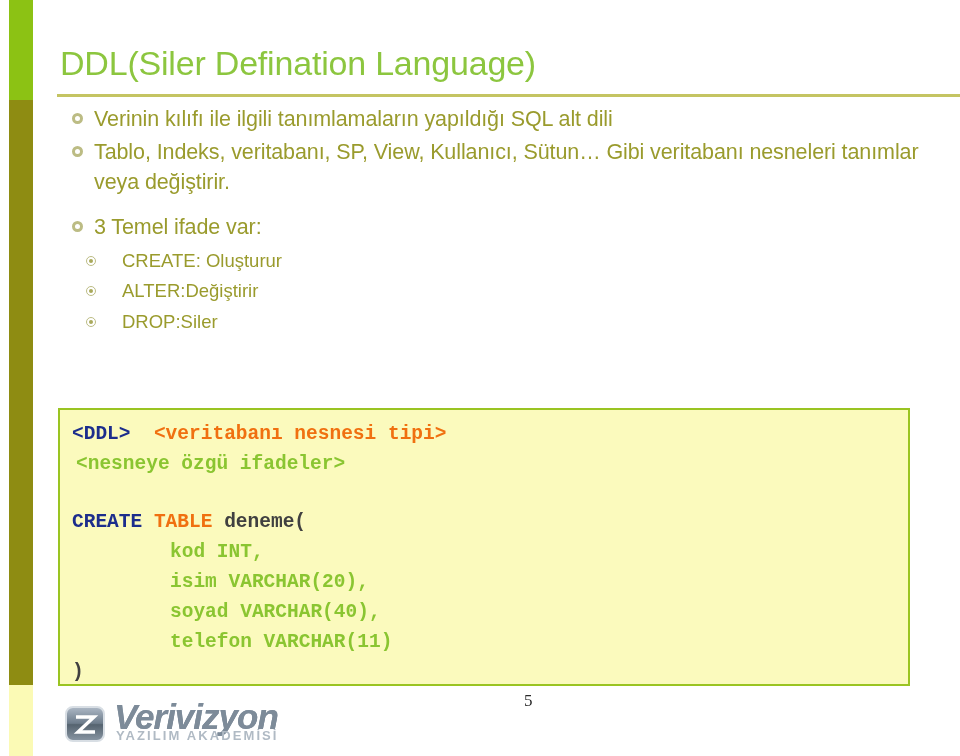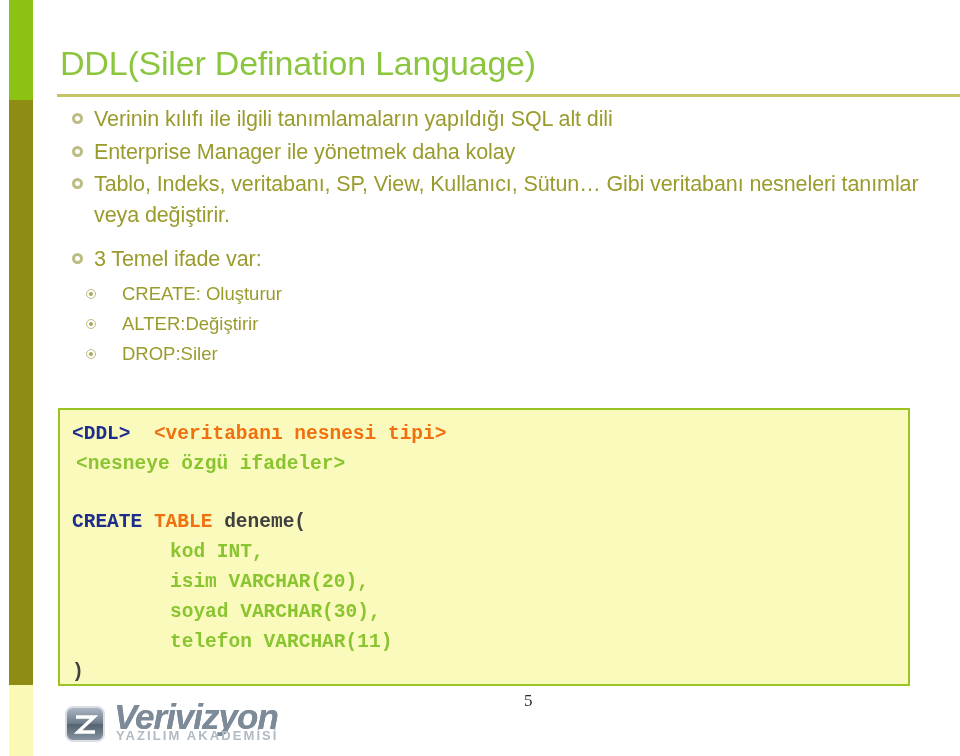--- a/index.html
+++ b/index.html
@@ -213,26 +213,20 @@
 
   <div class="bullets">
 
     <div class="bullet-row">
       <span class="bullet-glyph">
           <span class="ring"></span>
         </span>
       <span class="bullet-text">Verinin kılıfı ile ilgili tanımlamaların yapıldığı SQL alt dili</span>
     </div>
 
-    <div class="bullet-row">
-      <span class="bullet-glyph">
-          <span class="ring"></span>
-        </span>
-      <span class="bullet-text">Enterprise Manager ile yönetmek daha kolay</span>
-    </div>
 
     <div class="bullet-row">
       <span class="bullet-glyph">
           <span class="ring"></span>
         </span>
       <span class="bullet-text">Tablo, Indeks, veritabanı, SP, View, Kullanıcı, Sütun… Gibi veritabanı nesneleri tanımlar veya değiştirir.</span>
     </div>
 
     <div class="bullet-row" style="margin-top:14px;">
       <span class="bullet-glyph">
@@ -267,21 +261,21 @@
   <div class="code-box">
 
     <div class="code code-l1"><span class="c-blue">&lt;DDL&gt;</span><span class="c-orange">&nbsp;&nbsp;<span>&lt;veritabanı nesnesi tipi&gt;</span></span></div>
 
     <div class="code code-l2 c-green">&lt;nesneye özgü ifadeler&gt;</div>
 
     <div class="code code-l3"><span class="c-blue">CREATE</span><span class="c-orange">&nbsp;<span>TABLE</span></span><span class="c-dark">&nbsp;<span>deneme(</span></span></div>
 
     <div class="code code-l4 c-green">kod INT,</div>
     <div class="code code-l5 c-green">isim VARCHAR(20),</div>
-    <div class="code code-l6 c-green">soyad VARCHAR(30),</div>
+    <div class="code code-l6 c-green">soyad VARCHAR(40),</div>
     <div class="code code-l7 c-green">telefon VARCHAR(11)</div>
     <div class="code code-l8 c-dark">)</div>
 
   </div>
 
   <div class="page-num">5</div>
 
   <div class="logo">
     <span class="logo-mark">
       <svg width="50" height="44" viewBox="0 0 50 44" xmlns="http://www.w3.org/2000/svg">

